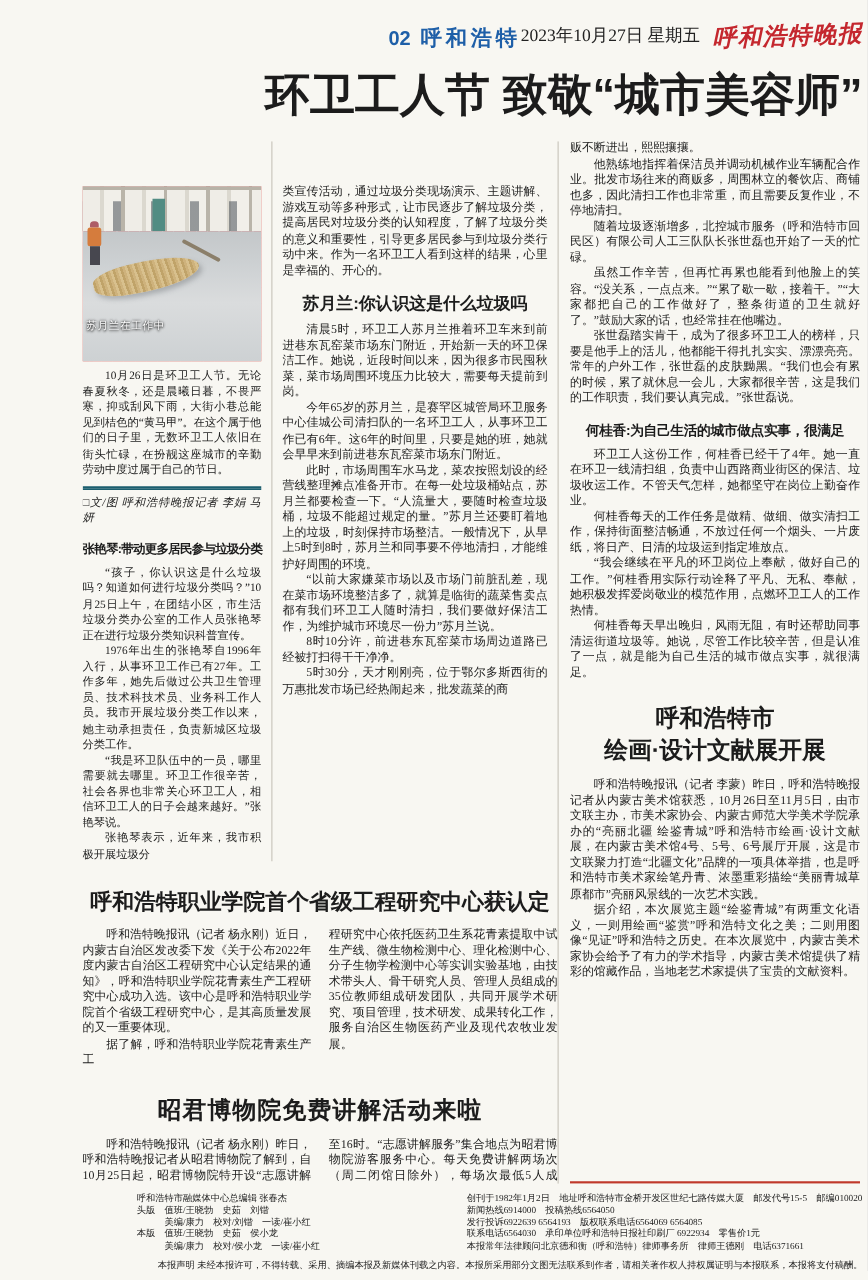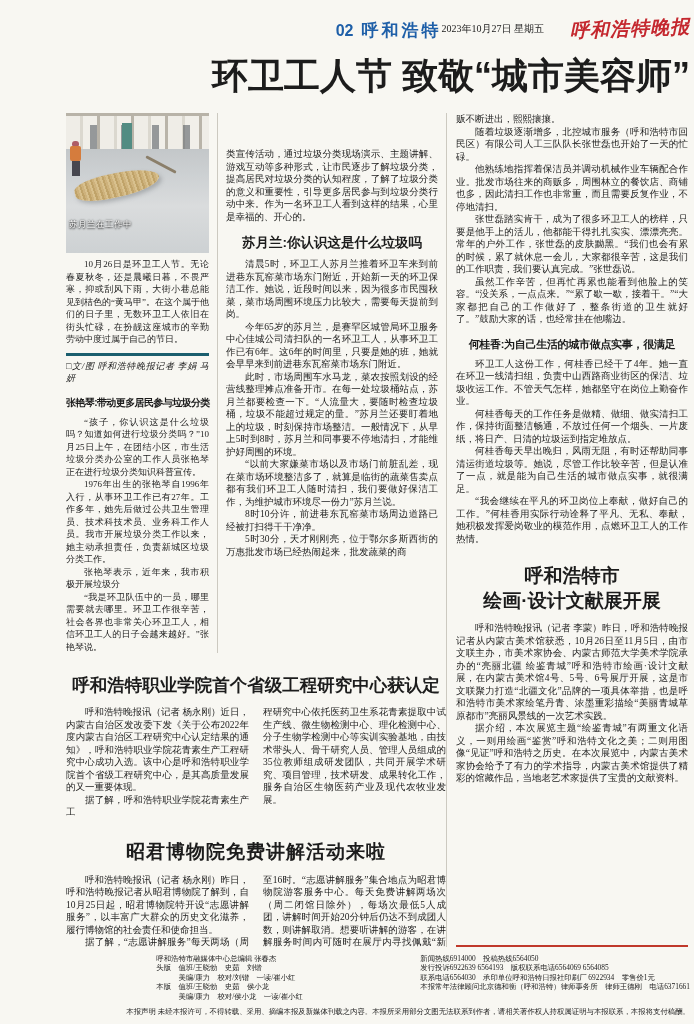--- a/index.html
+++ b/index.html
@@ -12,21 +12,21 @@
   body{margin:0;background:#d8d8d8;font-family:"Liberation Serif","DejaVu Serif",serif;}
   .page{position:relative;width:694px;height:1024px;margin:0 auto;background:#f8f7f2;
         color:#1c1c1c;padding:6px 4px 6px 66px;display:flex;flex-direction:column;overflow:hidden;align-items:flex-end;}
   .top-rule{border-top:3px solid #141414;margin:2px 0 0 36px;}
   .header{display:flex;justify-content:space-between;align-items:flex-end;margin:5px 0 0 36px;}
   .header-left{display:flex;align-items:baseline;}
   .page-num{font-family:"Liberation Sans",sans-serif;font-weight:bold;font-size:16px;color:var(--header-blue);}
   .section-name{font-family:"Liberation Sans",sans-serif;font-weight:bold;font-size:17px;
                 color:var(--header-blue);margin-left:8px;letter-spacing:3px;}
   .header-right{display:flex;align-items:center;}
-  .issue-date{font-size:10px;color:#222;margin-right:26px;}
+  .issue-date{font-size:14px;color:#222;margin-right:10px;}
   .masthead{font-family:"DejaVu Serif",serif;font-weight:bold;font-style:italic;font-size:19px;
             color:var(--masthead-red);letter-spacing:1px;transform:rotate(-2deg);display:inline-block;}
   .main-headline{font-family:"Liberation Sans","DejaVu Sans",sans-serif;font-size:36px;font-weight:900;
                  text-align:center;margin:10px 0 12px 6px;white-space:nowrap;letter-spacing:0;}
   .main-grid{display:flex;flex:1;min-height:0;overflow:hidden;}
   .left-wrap{flex:0 0 380px;width:380px;display:flex;flex-direction:column;}
   .cols-row{display:flex;}
   .col1{flex:0 0 152px;width:152px;padding-right:8px;border-right:1px solid #ccc9c0;overflow:hidden;}
   .col2{flex:1;padding:0 8px;overflow:hidden;margin-top:35px;}
   .col3{flex:1;border-left:1px solid #ccc9c0;padding:0 2px 0 9px;display:flex;flex-direction:column;overflow:hidden;}
@@ -55,21 +55,21 @@
   .art4-headline span{display:block;}
   .col3-rule{margin-top:auto;border-top:2px solid var(--footer-rule-red);}
   .footer{display:flex;gap:12px;margin-top:7px;font-family:Liberation Serif, serif;
           font-size:7.4px;line-height:9.6px;color:#222;}
   .footer-left{flex:0 0 252px;width:252px;}
   .footer-right{flex:1;min-width:0;}
   .footer-line{white-space:nowrap;overflow:hidden;}
   .declaration{font-family:"Liberation Sans",sans-serif;font-size:7.4px;text-indent:0;text-align:center;
                margin-top:4px;white-space:nowrap;overflow:hidden;color:#222;}
   
-  .photo{position:relative;width:100%;height:140px;background:#ef4444;overflow:hidden;filter:saturate(.85);}
+  .photo{position:relative;width:100%;height:140px;background:#ef4444;overflow:hidden;filter:saturate(.85);margin-top:36px;}
   .ph-buildings{position:absolute;top:0;left:0;right:0;height:36px;
       background:linear-gradient(180deg,#b9b3a6 0 3px,transparent 3px),
       repeating-linear-gradient(90deg,#efede6 0 14px,#dcd8cd 14px 17px,#f1efe8 17px 31px,#bab4a7 31px 34px);}
   .ph-doors{position:absolute;top:12px;left:0;right:0;height:24px;
       background:repeating-linear-gradient(90deg,transparent 0 24px,rgba(58,66,76,.5) 24px 31px);}
   .ph-door-teal{position:absolute;top:10px;left:56px;width:10px;height:26px;background:#4a8e84;}
   .ph-ground{position:absolute;top:36px;left:0;right:0;bottom:0;
       background:linear-gradient(180deg,#c2c7ca,#dadcdd 55%,#cdd1d3),
       repeating-linear-gradient(97deg,rgba(255,255,255,.45) 0 1px,transparent 1px 9px),
       repeating-linear-gradient(8deg,rgba(115,120,126,.22) 0 1px,transparent 1px 13px);}
@@ -123,22 +123,22 @@
               <div class="ph-legs"></div>
             </div>
             <span class="ph-caption">苏月兰在工作中</span>
           </div>
           <p class="intro">10月26日是环卫工人节。无论春夏秋冬，还是晨曦日暮，不畏严寒，抑或刮风下雨，大街小巷总能见到桔色的“黄马甲”。在这个属于他们的日子里，无数环卫工人依旧在街头忙碌，在扮靓这座城市的辛勤劳动中度过属于自己的节日。</p>
           <div class="divider"></div>
           <p class="byline">□文/图 呼和浩特晚报记者 李娟 马妍</p>
           <h3 class="sec-h h-s1">张艳琴:带动更多居民参与垃圾分类</h3>
           <p>“孩子，你认识这是什么垃圾吗？知道如何进行垃圾分类吗？”10月25日上午，在团结小区，市生活垃圾分类办公室的工作人员张艳琴正在进行垃圾分类知识科普宣传。</p>
           <p>1976年出生的张艳琴自1996年入行，从事环卫工作已有27年。工作多年，她先后做过公共卫生管理员、技术科技术员、业务科工作人员。我市开展垃圾分类工作以来，她主动承担责任，负责新城区垃圾分类工作。</p>
+          <p>“我是环卫队伍中的一员，哪里需要就去哪里。环卫工作很辛苦，社会各界也非常关心环卫工人，相信环卫工人的日子会越来越好。”张艳琴说。</p>
           <p>张艳琴表示，近年来，我市积极开展垃圾分</p>
-          <p>“我是环卫队伍中的一员，哪里需要就去哪里。环卫工作很辛苦，社会各界也非常关心环卫工人，相信环卫工人的日子会越来越好。”张艳琴说。</p>
         </div>
 
         <div class="col2">
           <p class="noindent">类宣传活动，通过垃圾分类现场演示、主题讲解、游戏互动等多种形式，让市民逐步了解垃圾分类，提高居民对垃圾分类的认知程度，了解了垃圾分类的意义和重要性，引导更多居民参与到垃圾分类行动中来。作为一名环卫工人看到这样的结果，心里是幸福的、开心的。</p>
           <h3 class="sec-h h-s2">苏月兰:你认识这是什么垃圾吗</h3>
           <p>清晨5时，环卫工人苏月兰推着环卫车来到前进巷东瓦窑菜市场东门附近，开始新一天的环卫保洁工作。她说，近段时间以来，因为很多市民囤秋菜，菜市场周围环境压力比较大，需要每天提前到岗。</p>
           <p>今年65岁的苏月兰，是赛罕区城管局环卫服务中心佳城公司清扫队的一名环卫工人，从事环卫工作已有6年。这6年的时间里，只要是她的班，她就会早早来到前进巷东瓦窑菜市场东门附近。</p>
           <p>此时，市场周围车水马龙，菜农按照划设的经营线整理摊点准备开市。在每一处垃圾桶站点，苏月兰都要检查一下。“人流量大，要随时检查垃圾桶，垃圾不能超过规定的量。”苏月兰还要盯着地上的垃圾，时刻保持市场整洁。一般情况下，从早上5时到8时，苏月兰和同事要不停地清扫，才能维护好周围的环境。</p>
           <p>“以前大家嫌菜市场以及市场门前脏乱差，现在菜市场环境整洁多了，就算是临街的蔬菜售卖点都有我们环卫工人随时清扫，我们要做好保洁工作，为维护城市环境尽一份力”苏月兰说。</p>
           <p>8时10分许，前进巷东瓦窑菜市场周边道路已经被打扫得干干净净。</p>
@@ -168,29 +168,29 @@
           </div>
           <div>
             <p class="noindent">至16时。“志愿讲解服务”集合地点为昭君博物院游客服务中心。每天免费讲解两场次（周二闭馆日除外），每场次最低5人成团，讲解时间开始20分钟后仍达不到成团人数，则讲解取消。想要听讲解的游客，在讲解服务时间内可随时在展厅内寻找佩戴“新时代文明实践志愿者”绶带正在讲解的志愿者听取讲解。</p>
           </div>
         </div>
       </section>
     </div>
 
     <div class="col3">
       <p class="noindent">贩不断进出，熙熙攘攘。</p>
+      <p>他熟练地指挥着保洁员并调动机械作业车辆配合作业。批发市场往来的商贩多，周围林立的餐饮店、商铺也多，因此清扫工作也非常重，而且需要反复作业，不停地清扫。</p>
       <p>随着垃圾逐渐增多，北控城市服务（呼和浩特市回民区）有限公司人工三队队长张世磊也开始了一天的忙碌。</p>
-      <p>他熟练地指挥着保洁员并调动机械作业车辆配合作业。批发市场往来的商贩多，周围林立的餐饮店、商铺也多，因此清扫工作也非常重，而且需要反复作业，不停地清扫。</p>
+      <p>虽然工作辛苦，但再忙再累也能看到他脸上的笑容。“没关系，一点点来。”“累了歇一歇，接着干。”“大家都把自己的工作做好了，整条街道的卫生就好了。”鼓励大家的话，也经常挂在他嘴边。</p>
       <p>张世磊踏实肯干，成为了很多环卫工人的榜样，只要是他手上的活儿，他都能干得扎扎实实、漂漂亮亮。常年的户外工作，张世磊的皮肤黝黑。“我们也会有累的时候，累了就休息一会儿，大家都很辛苦，这是我们的工作职责，我们要认真完成。”张世磊说。</p>
-      <p>虽然工作辛苦，但再忙再累也能看到他脸上的笑容。“没关系，一点点来。”“累了歇一歇，接着干。”“大家都把自己的工作做好了，整条街道的卫生就好了。”鼓励大家的话，也经常挂在他嘴边。</p>
       <h3 class="sec-h h-s4">何桂香:为自己生活的城市做点实事，很满足</h3>
       <p>环卫工人这份工作，何桂香已经干了4年。她一直在环卫一线清扫组，负责中山西路商业街区的保洁、垃圾收运工作。不管天气怎样，她都坚守在岗位上勤奋作业。</p>
       <p>何桂香每天的工作任务是做精、做细、做实清扫工作，保持街面整洁畅通，不放过任何一个烟头、一片废纸，将日产、日清的垃圾运到指定堆放点。</p>
+      <p>“我会继续在平凡的环卫岗位上奉献，做好自己的工作。”何桂香用实际行动诠释了平凡、无私、奉献，她积极发挥爱岗敬业的模范作用，点燃环卫工人的工作热情。</p>
       <p>何桂香每天早出晚归，风雨无阻，有时还帮助同事清运街道垃圾等。她说，尽管工作比较辛苦，但是认准了一点，就是能为自己生活的城市做点实事，就很满足。</p>
-      <p>“我会继续在平凡的环卫岗位上奉献，做好自己的工作。”何桂香用实际行动诠释了平凡、无私、奉献，她积极发挥爱岗敬业的模范作用，点燃环卫工人的工作热情。</p>
 
       <section class="art4">
         <h2 class="art4-headline">
           <span>呼和浩特市</span>
           <span>绘画·设计文献展开展</span>
         </h2>
         <p>呼和浩特晚报讯（记者 李蒙）昨日，呼和浩特晚报记者从内蒙古美术馆获悉，10月26日至11月5日，由市文联主办，市美术家协会、内蒙古师范大学美术学院承办的“亮丽北疆 绘鉴青城”呼和浩特市绘画·设计文献展，在内蒙古美术馆4号、5号、6号展厅开展，这是市文联聚力打造“北疆文化”品牌的一项具体举措，也是呼和浩特市美术家绘笔丹青、浓墨重彩描绘“美丽青城草原都市”亮丽风景线的一次艺术实践。</p>
         <p>据介绍，本次展览主题“绘鉴青城”有两重文化语义，一则用绘画“鉴赏”呼和浩特文化之美；二则用图像“见证”呼和浩特之历史。在本次展览中，内蒙古美术家协会给予了有力的学术指导，内蒙古美术馆提供了精彩的馆藏作品，当地老艺术家提供了宝贵的文献资料。</p>
       </section>
 
@@ -200,20 +200,21 @@
 
   <div class="footer">
     <div class="footer-left">
       <div class="footer-line">呼和浩特市融媒体中心总编辑 张春杰</div>
       <div class="footer-line">头版　值班/王晓勃　史茹　刘锴</div>
       <div class="footer-line">　　　美编/康力　校对/刘锴　一读/崔小红</div>
       <div class="footer-line">本版　值班/王晓勃　史茹　侯小龙</div>
       <div class="footer-line">　　　美编/康力　校对/侯小龙　一读/崔小红</div>
     </div>
     <div class="footer-right">
+      <div class="footer-line">创刊于1982年1月2日　地址呼和浩特市金桥开发区世纪七路传媒大厦　邮发代号15-5　邮编010020</div>
       <div class="footer-line">新闻热线6914000　投稿热线6564050</div>
       <div class="footer-line">发行投诉6922639 6564193　版权联系电话6564069 6564085</div>
       <div class="footer-line">联系电话6564030　承印单位呼和浩特日报社印刷厂 6922934　零售价1元</div>
       <div class="footer-line">本报常年法律顾问北京德和衡（呼和浩特）律师事务所　律师王德刚　电话6371661</div>
     </div>
   </div>
   <p class="declaration">本报声明 未经本报许可，不得转载、采用、摘编本报及新媒体刊载之内容。本报所采用部分文图无法联系到作者，请相关著作权人持权属证明与本报联系，本报将支付稿酬。</p>
 </div>
 
 </body></html>

